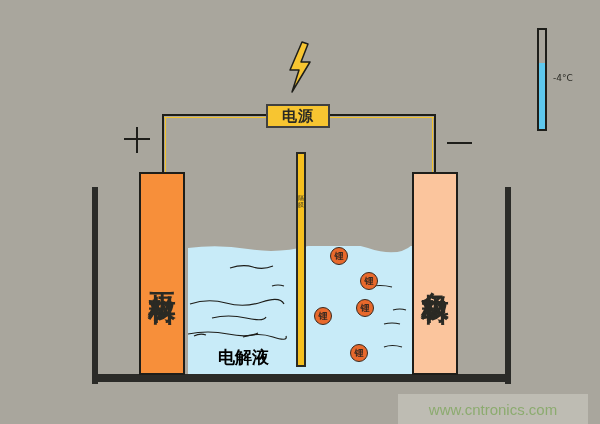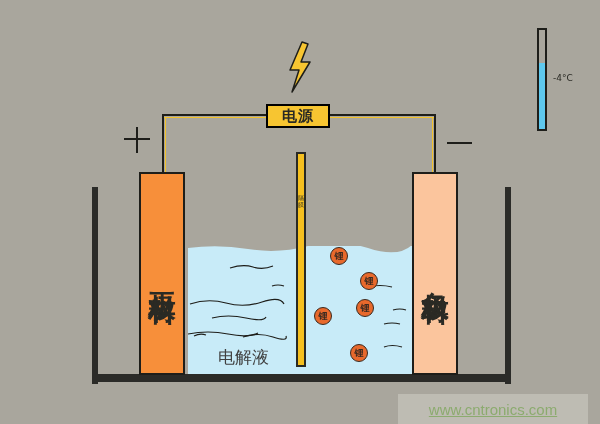--- a/index.html
+++ b/index.html
@@ -7,21 +7,21 @@
       width: 600px; height: 424px; overflow: hidden;
       background: #a9a69d;
       font-family: "DejaVu Sans", sans-serif;
       position: relative;
     }
     .abs { position: absolute; }
     .wire { position: absolute; background: #1e1e1a; }
     .wire-y { position: absolute; background: #f2c12a; }
     .power {
       position: absolute; left: 266px; top: 104px; width: 64px; height: 24px;
-      background: #f7c531; border: 2px solid #000000; box-sizing: border-box;
+      background: #f7c531; border: 2px solid #404040; box-sizing: border-box;
       display: flex; align-items: center; justify-content: center;
       font-size: 15px; font-weight: bold; color: #2a2a24; letter-spacing: 1px;
     }
     .tank-wall { position: absolute; background: #2b2b28; }
     .electrolyte {
       position: absolute; left: 188px; top: 246px; width: 224px; height: 128px;
       background: #c8ebf8;
     }
     .electrode {
       position: absolute; top: 172px; width: 46px; height: 203px;
@@ -43,38 +43,38 @@
       font-size: 6px; line-height: 7px; color: #2a2a24; text-align: center;
     }
     .ion {
       position: absolute; width: 18px; height: 18px; border-radius: 50%;
       background: #e8692c; border: 1.5px solid #3a2a20; box-sizing: border-box;
       display: flex; align-items: center; justify-content: center;
       font-size: 9px; font-weight: bold; color: #3a2a20;
     }
     .electrolyte-label {
       position: absolute; left: 218px; top: 346px;
-      font-size: 17px; font-weight: normal; color: #404040;
+      font-size: 17px; font-weight: bold; color: #000000;
     }
     .thermo {
       position: absolute; left: 537px; top: 28px; width: 10px; height: 103px;
       border: 2px solid #1e1e1a; box-sizing: border-box; background: #a9a69d;
     }
     .thermo .fill {
       position: absolute; left: 0; right: 0; bottom: 0; height: 66px; background: #5ec8ee;
     }
     .thermo-label {
       position: absolute; left: 553px; top: 73px; font-size: 9px; color: #2a2a24;
     }
     .sign { position: absolute; color: #1e1e1a; }
     .watermark {
       position: absolute; left: 398px; top: 394px; width: 190px; height: 30px;
       background: rgba(200,198,188,0.7);
       display: flex; align-items: center; justify-content: center;
-      font-family: "Liberation Sans", sans-serif; font-size: 15px; color: #8cab6f; text-decoration: underline;
+      font-family: "Liberation Sans", sans-serif; font-size: 15px; color: #8cab6f;
     }
   </style>
 </head>
 <body>
 
 <svg class="abs" style="left:284px;top:40px" width="30" height="55" viewBox="0 0 30 55">
   <polygon points="18,2 6,30 15,30 8,52 26,22 17,22 24,4" fill="#f7c531" stroke="#1e1e1a" stroke-width="1.5" stroke-linejoin="round"></polygon>
 </svg>
 
 <div class="wire" style="left:162px;top:114px;width:104px;height:2px"></div>

